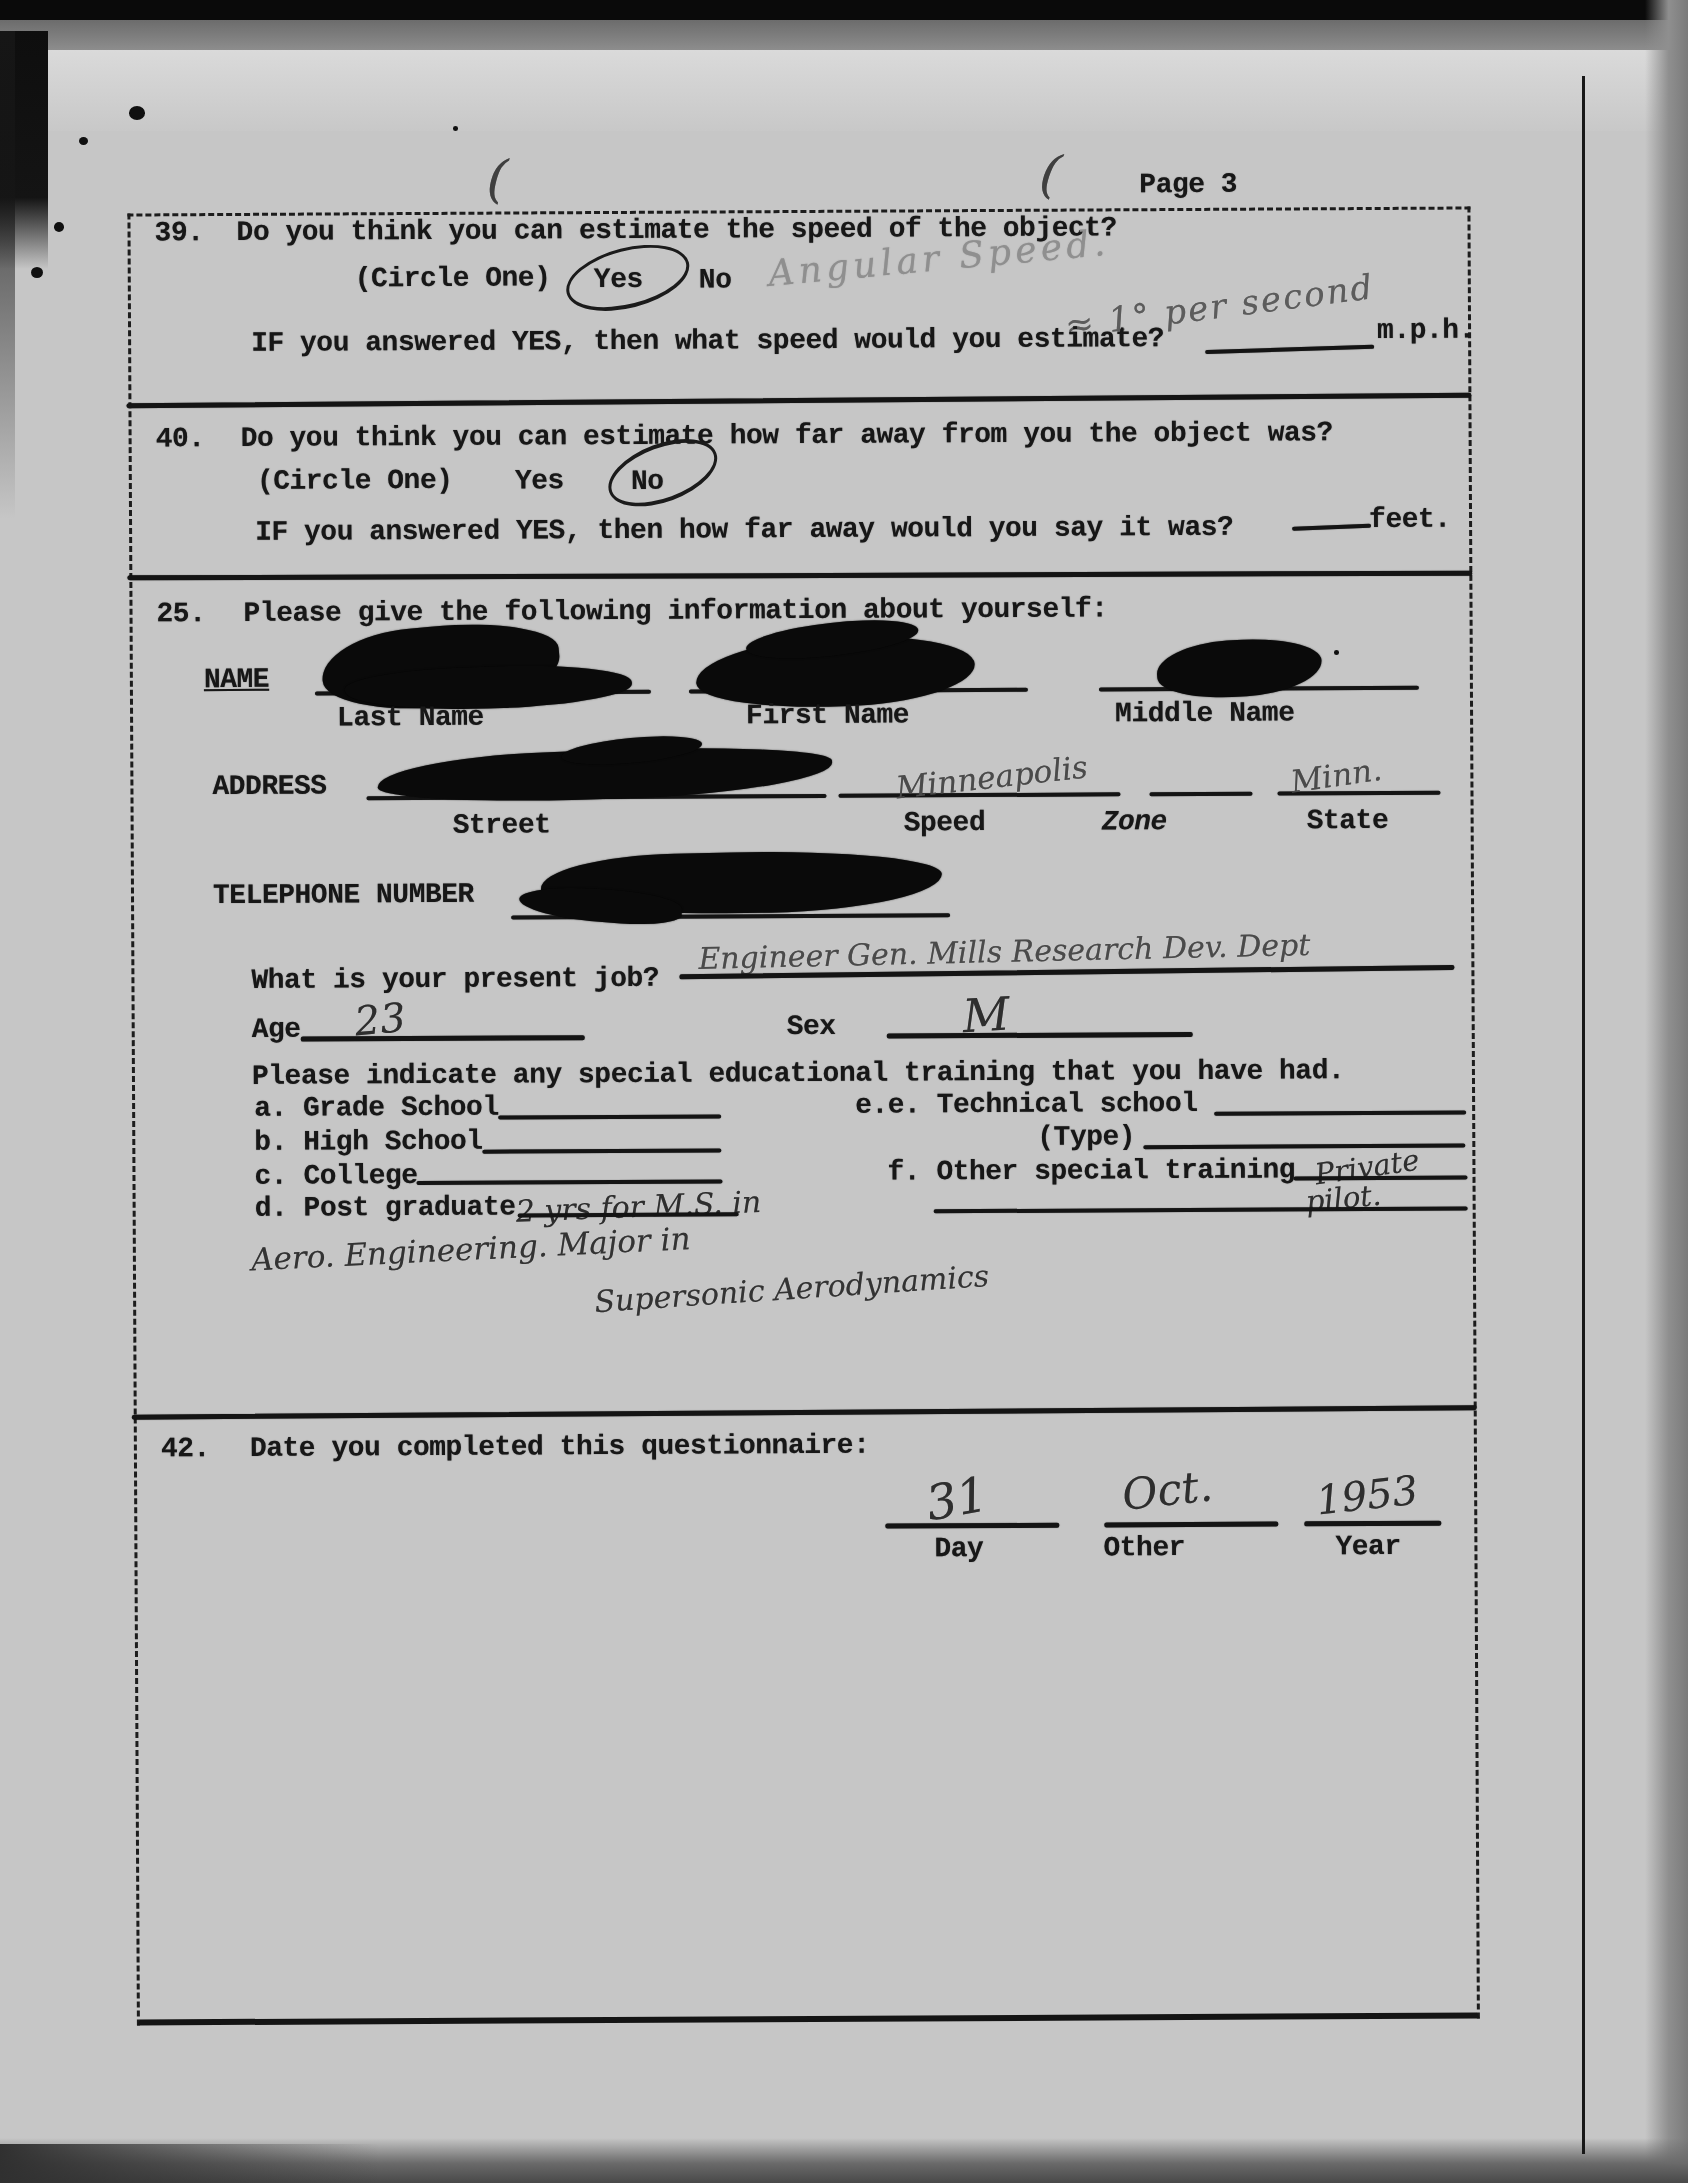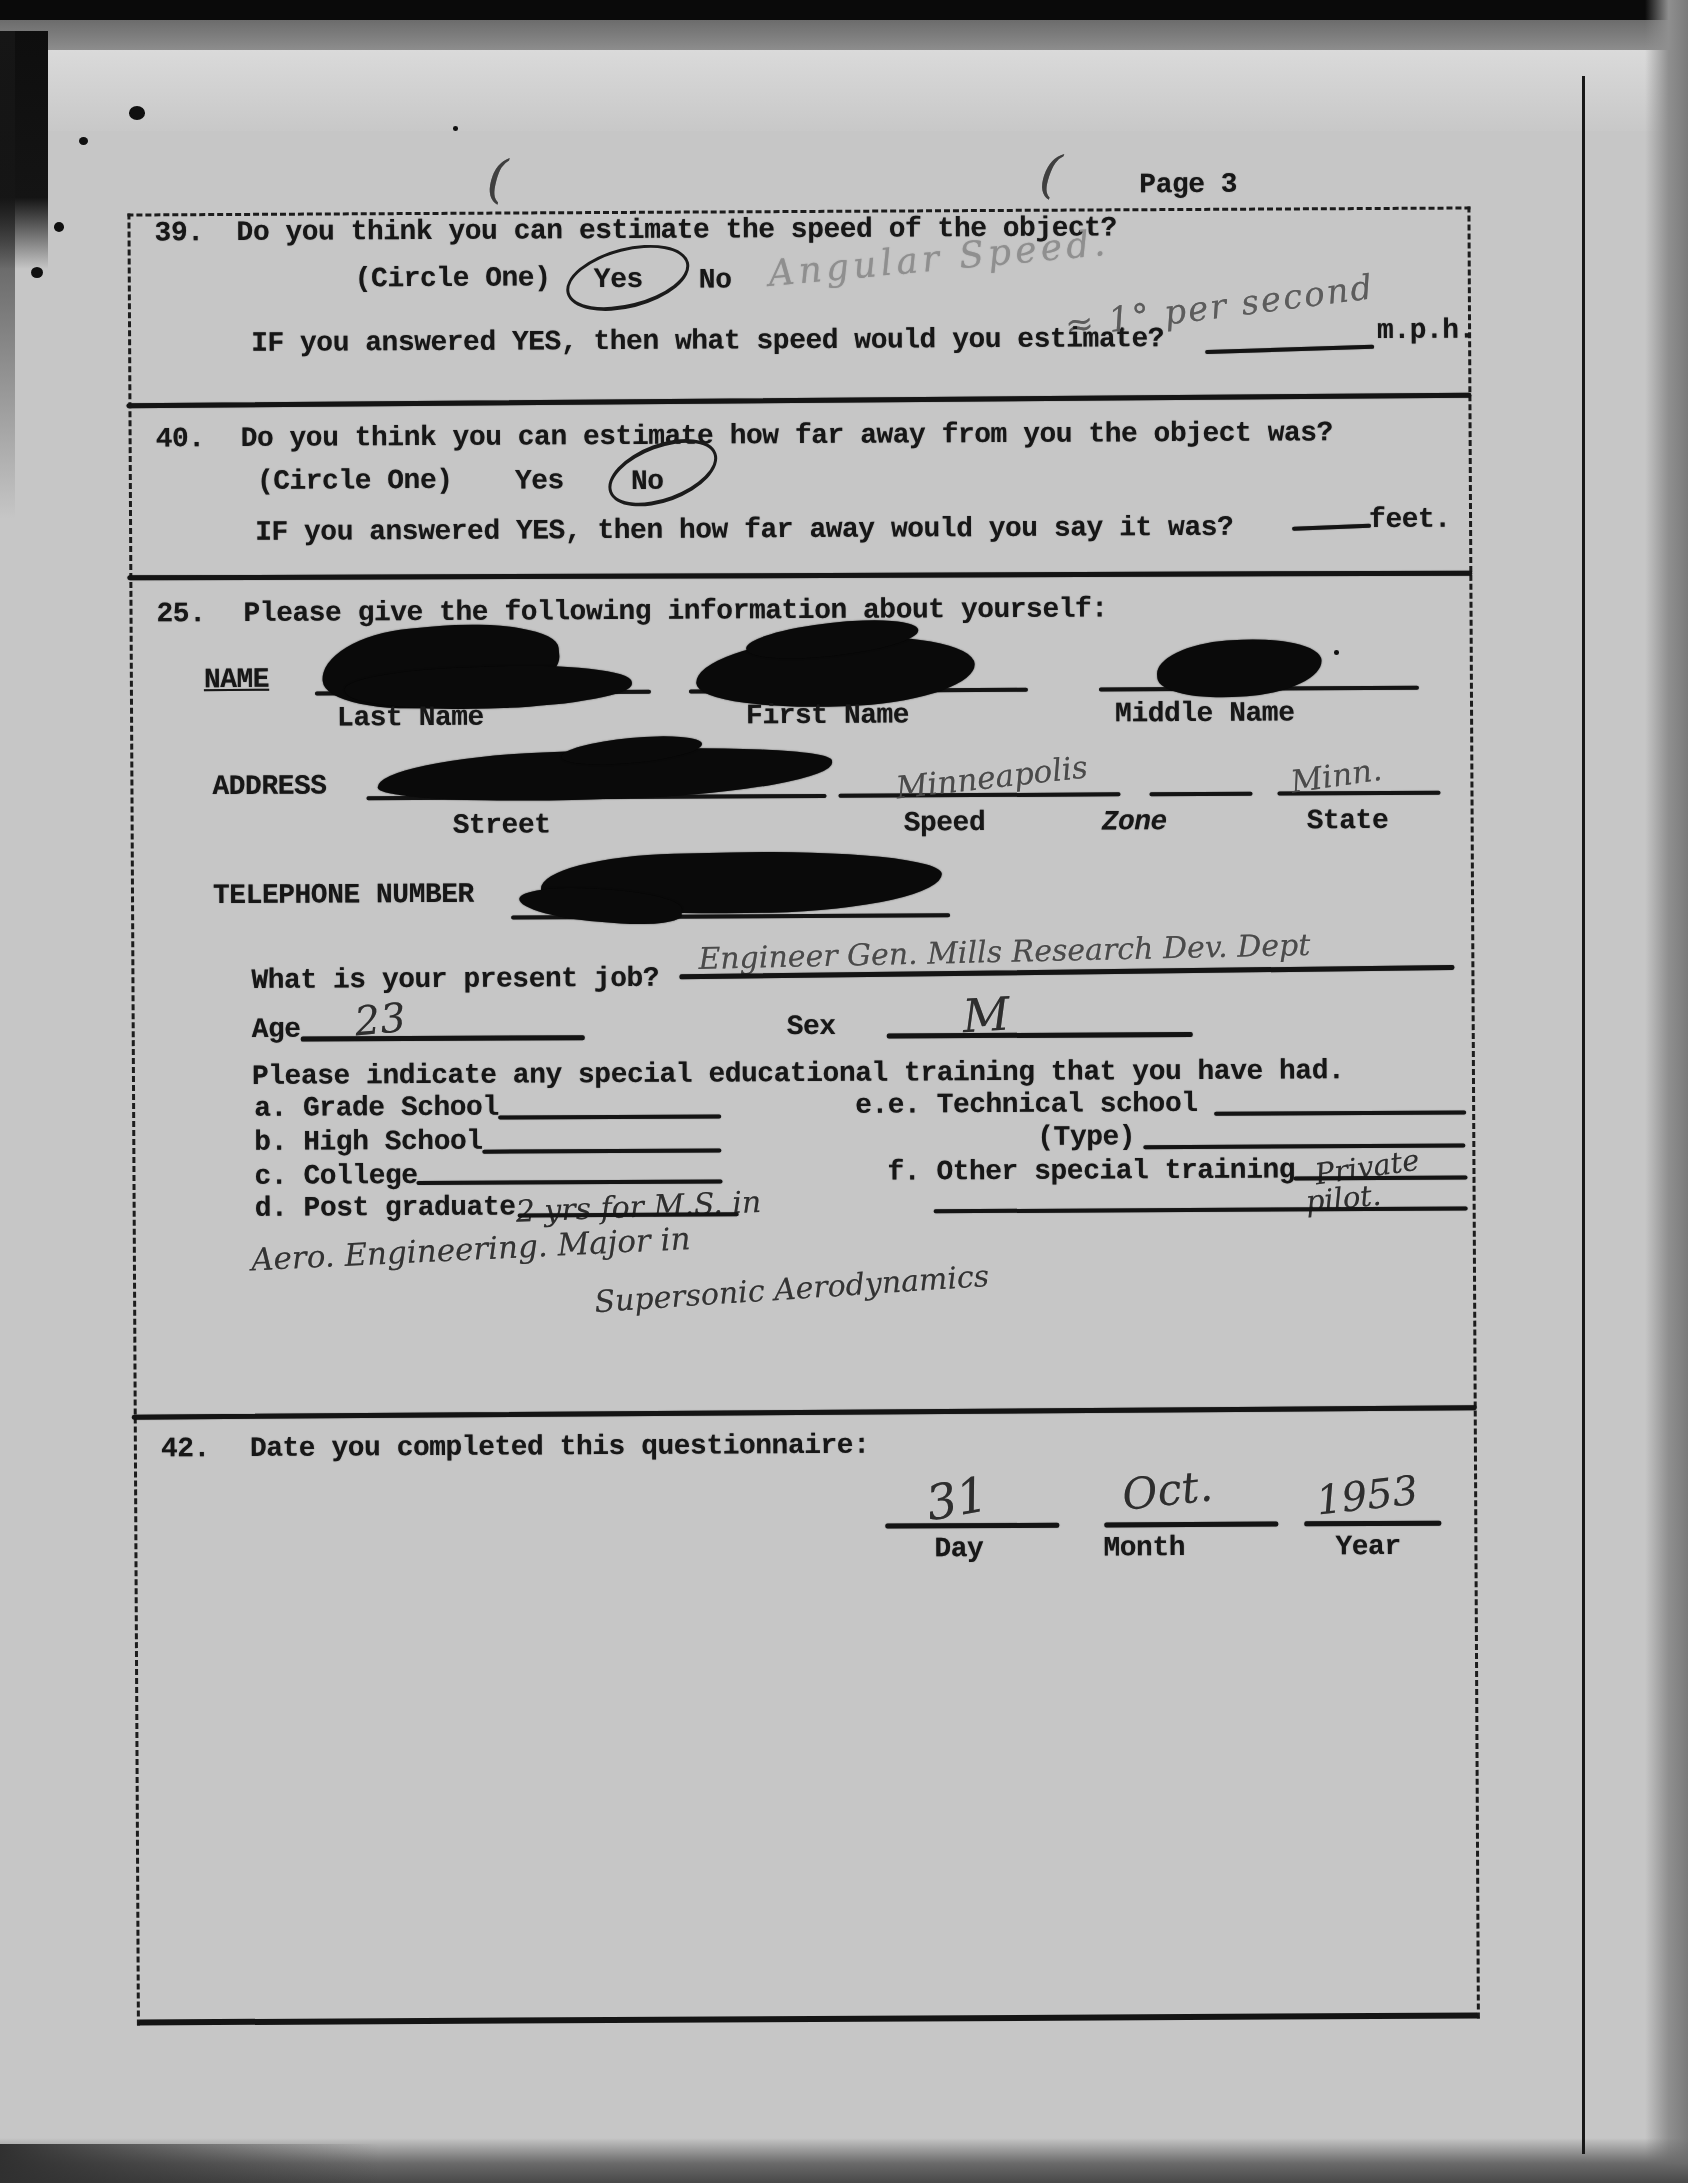--- a/index.html
+++ b/index.html
@@ -152,17 +152,17 @@
 
     <div class="t" style="left:159px;top:1431px;">42.</div>
     <div class="t" style="left:248px;top:1431px;">Date you completed this questionnaire:</div>
     <div class="hand" style="left:924px;top:1471px;font-size:48px;transform:rotate(-10deg);">31</div>
     <div class="hand" style="left:1120px;top:1467px;font-size:43px;transform:rotate(-6deg);">Oct.</div>
     <div class="hand" style="left:1314px;top:1475px;font-size:40px;transform:rotate(-6deg);">1953</div>
     <div class="line" style="left:883px;top:1524px;width:174px;height:5.4px;"></div>
     <div class="line" style="left:1102px;top:1524px;width:174px;height:5.4px;"></div>
     <div class="line" style="left:1302px;top:1524px;width:137px;height:5.4px;"></div>
     <div class="t" style="left:932px;top:1535px;text-align:center;">Day</div>
-    <div class="t" style="left:1101px;top:1535px;">Month</div>
+    <div class="t" style="left:1101px;top:1535px;">Other</div>
     <div class="t" style="left:1333px;top:1535px;">Year</div>
   </div>
 </div>
 
 
 </body></html>

